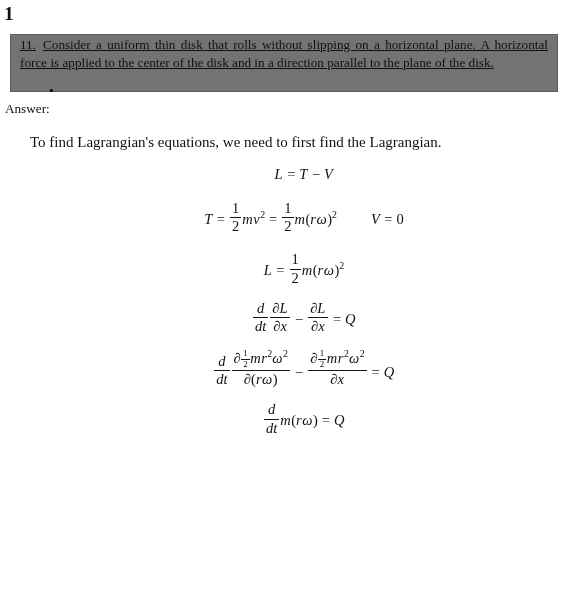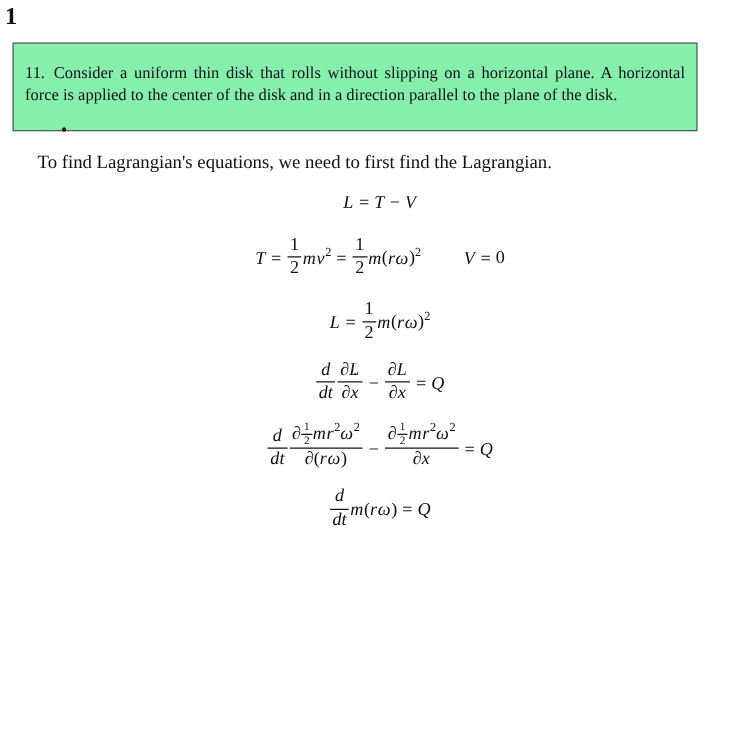--- a/index.html
+++ b/index.html
@@ -38,22 +38,23 @@
   }
   .section-title {
     white-space: nowrap;
   }
 
   
   .problem-box {
     margin: 9px 26px 0 10px;
     border: 1px solid #5e5e5e;
     box-sizing: border-box;
-    padding: 14px 9px 9px 9px;
-    background: #86efac;
+    padding: 1px 9px 9px 9px;
+    background: #737373;
+    text-decoration: underline;
   }
   .problem-text {
     font-size: 13.2px;
     line-height: 1.40;
     text-align: justify;
     text-justify: inter-word;
     margin: 0;
     text-indent: 0;
   }
   .problem-text .qnum {
@@ -177,20 +178,21 @@
     <ul class="bullet-list">
       <li>
         <span class="dot">•</span>
       </li>
       <li>
         <span class="dot">•</span>
       </li>
     </ul>
   </div>
 
+  <div class="answer-label">Answer:</div>
 
   <div class="para">To find Lagrangian's equations, we need to first find the Lagrangian.</div>
 
   <div class="math-display">
     <span class="mi">L</span><span class="mo">=</span><span class="mi">T</span><span class="mo">−</span><span class="mi">V</span>
   </div>
 
   <div class="math-display gap-lg">
     <span class="mi">T</span><span class="mo">=</span><span class="frac"><span class="num mn">1</span><span class="den mn">2</span></span><span class="mi">m</span><span class="mi">v</span><span class="sup up">2</span><span class="mo">=</span><span class="frac"><span class="num mn">1</span><span class="den mn">2</span></span><span class="mi">m</span><span class="mn">(</span><span class="mi">r</span><span class="mi">ω</span><span class="mn">)</span><span class="sup up">2</span><span class="spacer-wide"></span><span class="mi">V</span><span class="mo">=</span><span class="mn">0</span>
   </div>

